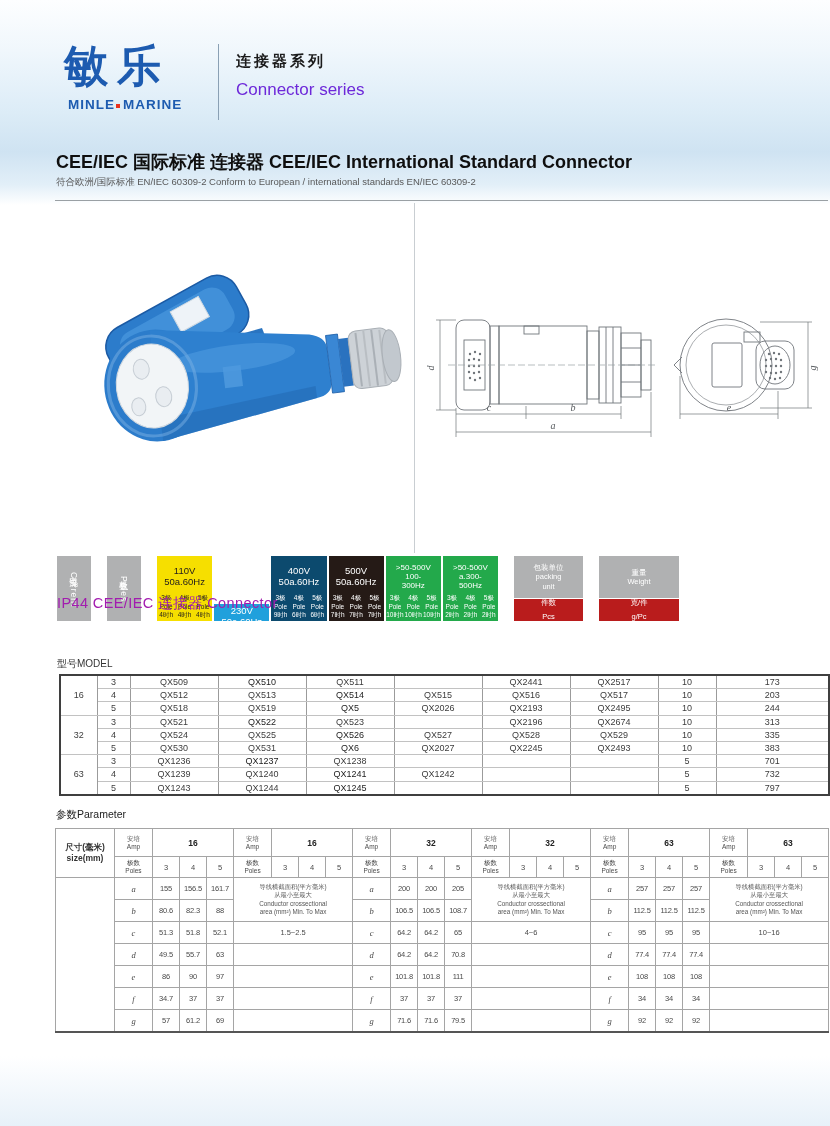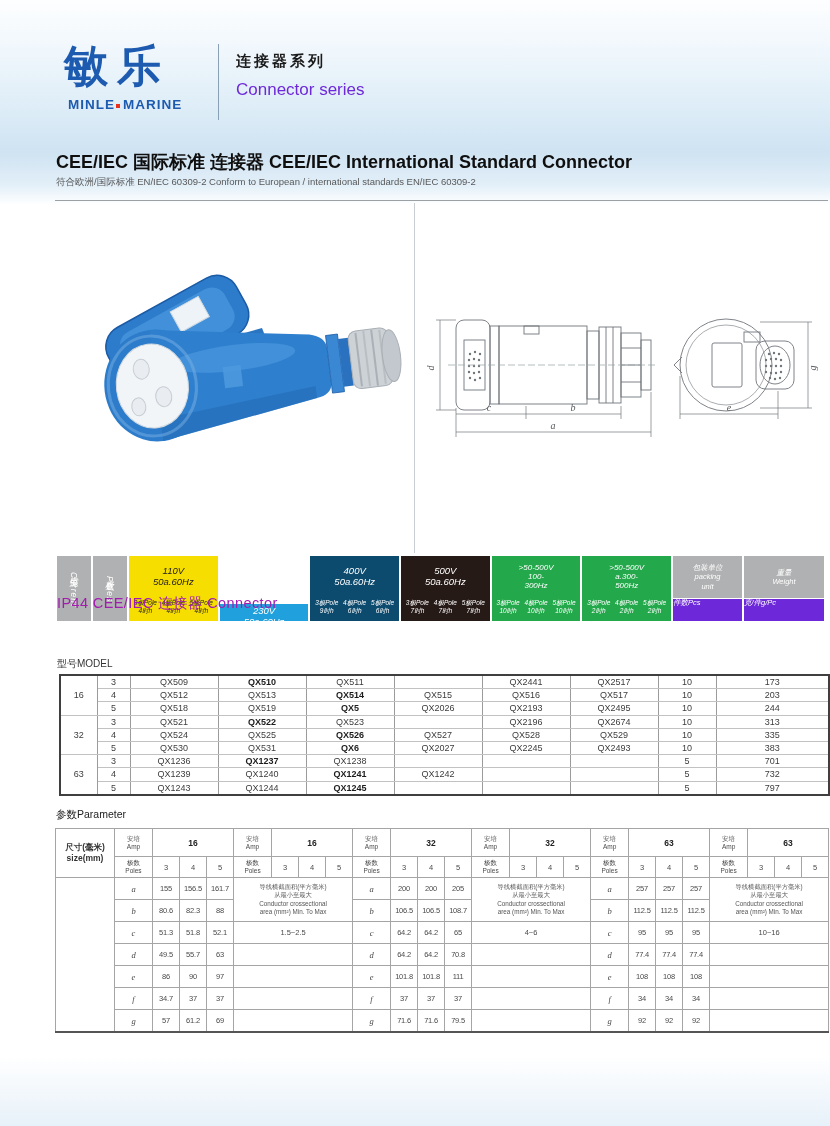--- a/index.html
+++ b/index.html
@@ -17,41 +17,41 @@
   .series-cn{position:absolute;left:236px;top:52px;font-size:15px;font-weight:bold;color:#1b1b1b;letter-spacing:3px;}
   .series-en{position:absolute;left:236px;top:80px;font-size:17px;color:#6d28d9;}
   .banner-title{position:absolute;left:56px;top:150px;font-size:18px;font-weight:bold;color:#0f0f0f;}
   .banner-sub{position:absolute;left:56px;top:176px;font-size:9.5px;color:#585858;}
   .banner-rule{position:absolute;left:55px;top:200px;width:773px;height:1px;background:#9aa0a4;}
   
   .photo-panel{position:absolute;left:64px;top:248px;width:346px;height:208px;}
   .panel-divider{position:absolute;left:414px;top:203px;width:1px;height:350px;background:#c9ced2;}
   .drawing-panel{position:absolute;left:426px;top:296px;width:402px;height:150px;}
   
-  .strip{position:absolute;left:57px;top:556px;width:767px;height:65px;display:flex;gap:2px;font-style:italic;}
+  .strip{position:absolute;left:57px;top:556px;width:622px;height:65px;display:flex;gap:16px;}
   .strip-gray{background:#b0b1b2;color:#fff;}
   .vert-cell{width:34px;display:flex;align-items:center;justify-content:center;}
   .vert{writing-mode:vertical-rl;font-size:8.5px;letter-spacing:1px;}
   .voltage-cells{flex:1;display:flex;gap:2px;}
   .vcell{flex:1;display:flex;flex-direction:column;}
   .vmain{flex:1;display:flex;flex-direction:column;align-items:center;justify-content:center;line-height:1.15;padding-top:2px;}
   .vsub{height:24px;display:flex;align-items:center;justify-content:space-evenly;font-size:6.5px;line-height:1.3;padding-bottom:2px;}
   .pcol{text-align:center;}
   .pack-cell{width:69px;display:flex;flex-direction:column;gap:1px;font-size:7.5px;text-align:center;background:#fff;}
   .pack-cell.w{width:80px;}
   .pack-top{flex:1;background:#b0b1b2;color:#fff;display:flex;flex-direction:column;justify-content:center;line-height:1.25;}
-  .pack-bot{height:22px;background:#6d28d9;color:#fff;display:flex;flex-direction:row;justify-content:flex-start;line-height:1.1;}
+  .pack-bot{height:22px;background:#b91c1c;color:#fff;display:flex;flex-direction:column;justify-content:space-between;line-height:1.1;}
   
   .section-title{position:absolute;left:57px;top:594px;font-size:14.5px;color:#a21caf;letter-spacing:0.4px;}
   .section-sub{position:absolute;left:57px;top:657px;font-size:10px;color:#333;}
   .model-table{position:absolute;left:59px;top:674px;width:769px;border-collapse:collapse;table-layout:fixed;
                font-size:9px;color:#3c3c3c;border:2px solid #3f3f3f;}
   .model-table td{border:1px solid;border-color:#c2c2c2 #9b9b9b;text-align:center;height:12.2px;padding:0;overflow:hidden;}
   .model-table tr.group-start td{border-top:1.5px solid #555;}
-  .bold-model{font-weight:bold;color:#1c1c1c;}
+  .bold-model{font-weight:normal;color:#1c1c1c;}
   
   .param-title{position:absolute;left:56px;top:808px;font-size:10.5px;color:#222;font-weight:500;}
   .param-table{position:absolute;left:55px;top:828px;width:773px;border-collapse:collapse;table-layout:fixed;
                font-size:7.5px;color:#4a4a4a;border:1.5px solid #555;border-bottom-width:2px;}
   .param-table td{border:1px solid #a5a5a5;text-align:center;padding:0;height:21px;overflow:hidden;}
   .param-table tr.h1 td{height:27px;}
   .param-table tr.h2 td{height:20px;}
   .tiny div{font-size:6.5px;line-height:1.2;}
   .amp-val{font-weight:bold;font-size:8.5px;color:#222;}
   .pole-col-hdr{font-size:7.5px;}

